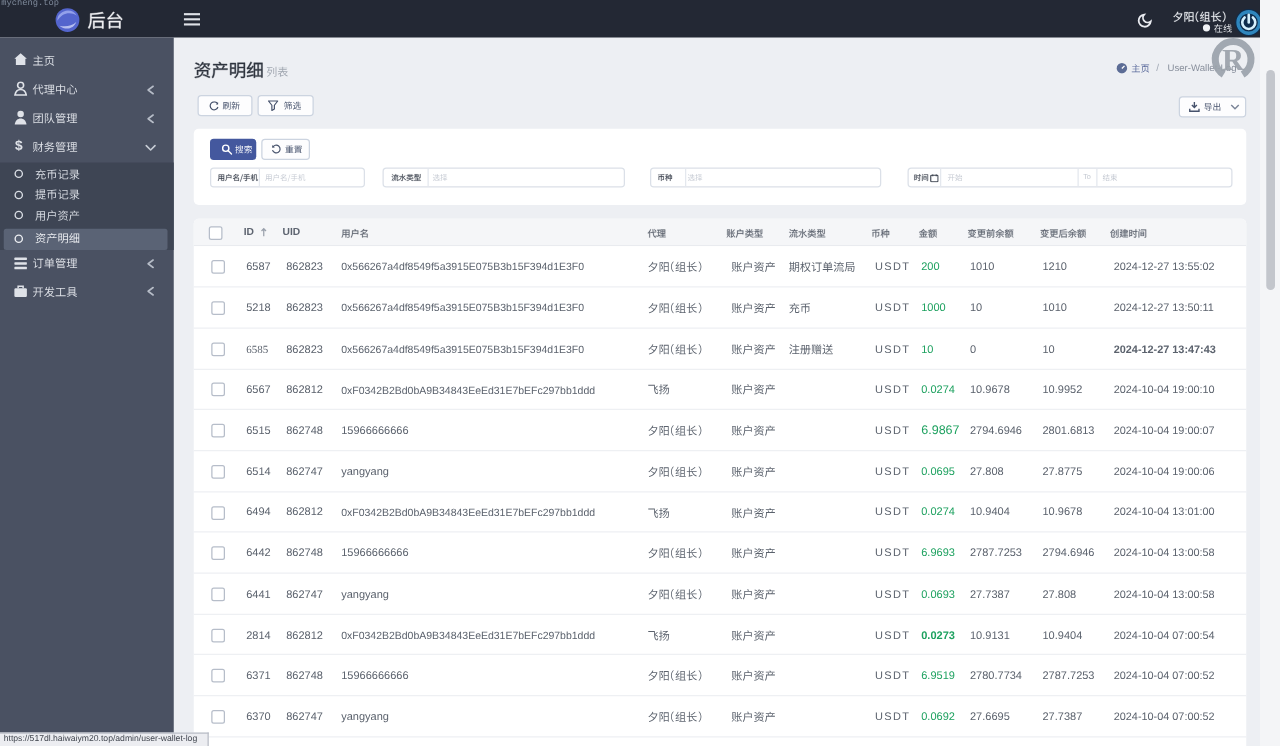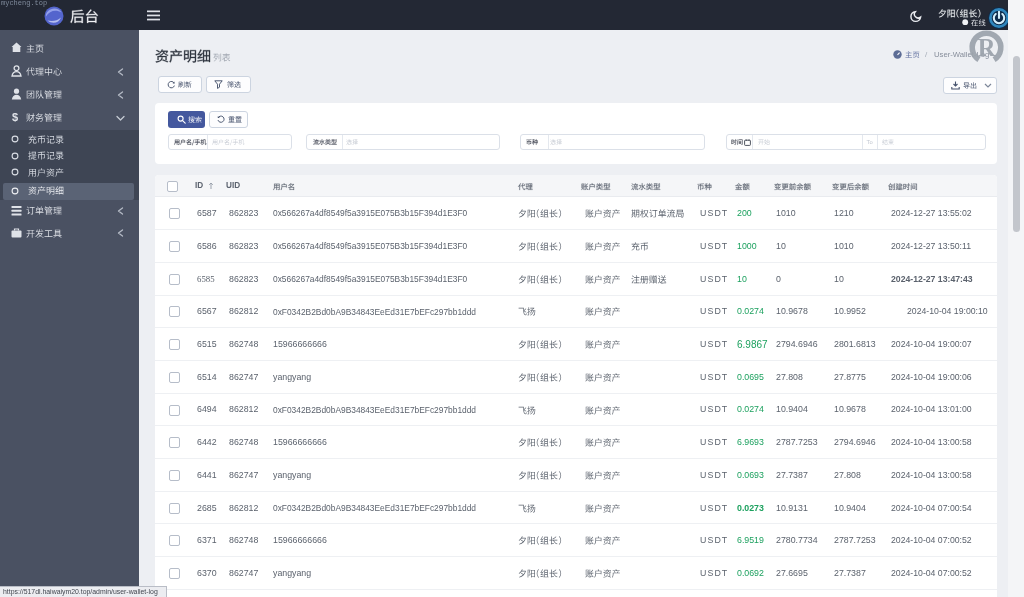--- a/index.html
+++ b/index.html
@@ -537,21 +537,21 @@
       <use href="#g5C40" x="5000"></use>
     </g>
   </svg>
 <div style="position:absolute;top:207.2px;font-family:'Liberation Sans',sans-serif;font-size:8.8px;color:#5b626d;font-weight:400;line-height:13.2px;white-space:nowrap;letter-spacing:1.1px;left:700px;">USDT</div>
 <div style="position:absolute;top:207.2px;font-family:'Liberation Sans',sans-serif;font-size:8.8px;color:#1da15f;font-weight:400;line-height:13.2px;white-space:nowrap;left:737px;">200</div>
 <div style="position:absolute;top:207.2px;font-family:'Liberation Sans',sans-serif;font-size:8.8px;color:#5b626d;font-weight:400;line-height:13.2px;white-space:nowrap;left:776px;">1010</div>
 <div style="position:absolute;top:207.2px;font-family:'Liberation Sans',sans-serif;font-size:8.8px;color:#5b626d;font-weight:400;line-height:13.2px;white-space:nowrap;left:834px;">1210</div>
 <div style="position:absolute;top:207.2px;font-family:'Liberation Sans',sans-serif;font-size:8.7px;color:#5b626d;font-weight:400;line-height:13.0px;white-space:nowrap;left:891px;">2024-12-27 13:55:02</div>
 <div style="position:absolute;left:155px;top:261.8px;width:842px;height:1px;background:#eef0f3;"></div>
 <div style="position:absolute;left:169px;top:241.0px;width:11px;height:11px;background:#fff;border:1px solid #b6bdc9;border-radius:2px;"></div>
-<div style="position:absolute;top:239.9px;font-family:'Liberation Sans',sans-serif;font-size:8.8px;color:#5b626d;font-weight:400;line-height:13.2px;white-space:nowrap;left:197px;">6586</div>
+<div style="position:absolute;top:239.9px;font-family:'Liberation Sans',sans-serif;font-size:8.8px;color:#5b626d;font-weight:400;line-height:13.2px;white-space:nowrap;left:197px;">5218</div>
 <div style="position:absolute;top:239.9px;font-family:'Liberation Sans',sans-serif;font-size:8.8px;color:#5b626d;font-weight:400;line-height:13.2px;white-space:nowrap;left:229px;">862823</div>
 <div style="position:absolute;top:240.2px;font-family:'Liberation Sans',sans-serif;font-size:8.4px;color:#5b626d;font-weight:400;line-height:12.6px;white-space:nowrap;left:273px;">0x566267a4df8549f5a3915E075B3b15F394d1E3F0</div>
 <svg style="position:absolute;left:517.5px;top:242.0px;overflow:visible" width="44.1" height="8.9" viewBox="0 -878 4960 1000">
     <g fill="#5b626d" transform="scale(1,-1) translate(0,0)">
       <use href="#g5915" x="0"></use>
       <use href="#g9633" x="1000"></use>
       <use href="#gFF08" x="1415"></use>
       <use href="#g7EC4" x="2480"></use>
       <use href="#g957F" x="3480"></use>
       <use href="#gFF09" x="4544"></use>
@@ -628,21 +628,21 @@
       <use href="#g8D26" x="0"></use>
       <use href="#g6237" x="1000"></use>
       <use href="#g8D44" x="2000"></use>
       <use href="#g4EA7" x="3000"></use>
     </g>
   </svg>
 <div style="position:absolute;top:305.2px;font-family:'Liberation Sans',sans-serif;font-size:8.8px;color:#5b626d;font-weight:400;line-height:13.2px;white-space:nowrap;letter-spacing:1.1px;left:700px;">USDT</div>
 <div style="position:absolute;top:305.2px;font-family:'Liberation Sans',sans-serif;font-size:8.8px;color:#1da15f;font-weight:400;line-height:13.2px;white-space:nowrap;left:737px;">0.0274</div>
 <div style="position:absolute;top:305.2px;font-family:'Liberation Sans',sans-serif;font-size:8.8px;color:#5b626d;font-weight:400;line-height:13.2px;white-space:nowrap;left:776px;">10.9678</div>
 <div style="position:absolute;top:305.2px;font-family:'Liberation Sans',sans-serif;font-size:8.8px;color:#5b626d;font-weight:400;line-height:13.2px;white-space:nowrap;left:834px;">10.9952</div>
-<div style="position:absolute;top:305.3px;font-family:'Liberation Sans',sans-serif;font-size:8.7px;color:#5b626d;font-weight:400;line-height:13.0px;white-space:nowrap;left:891px;margin-left:16px;">2024-10-04 19:00:10</div>
+<div style="position:absolute;top:305.3px;font-family:'Liberation Sans',sans-serif;font-size:8.7px;color:#5b626d;font-weight:400;line-height:13.0px;white-space:nowrap;left:891px;">2024-10-04 19:00:10</div>
 <div style="position:absolute;left:155px;top:359.9px;width:842px;height:1px;background:#eef0f3;"></div>
 <div style="position:absolute;left:169px;top:339.1px;width:11px;height:11px;background:#fff;border:1px solid #b6bdc9;border-radius:2px;"></div>
 <div style="position:absolute;top:338.0px;font-family:'Liberation Sans',sans-serif;font-size:8.8px;color:#5b626d;font-weight:400;line-height:13.2px;white-space:nowrap;left:197px;">6515</div>
 <div style="position:absolute;top:338.0px;font-family:'Liberation Sans',sans-serif;font-size:8.8px;color:#5b626d;font-weight:400;line-height:13.2px;white-space:nowrap;left:229px;">862748</div>
 <div style="position:absolute;top:338.0px;font-family:'Liberation Sans',sans-serif;font-size:8.8px;color:#5b626d;font-weight:400;line-height:13.2px;white-space:nowrap;left:273px;">15966666666</div>
 <svg style="position:absolute;left:517.5px;top:340.1px;overflow:visible" width="44.1" height="8.9" viewBox="0 -878 4960 1000">
     <g fill="#5b626d" transform="scale(1,-1) translate(0,0)">
       <use href="#g5915" x="0"></use>
       <use href="#g9633" x="1000"></use>
       <use href="#gFF08" x="1415"></use>
@@ -767,21 +767,21 @@
       <use href="#g4EA7" x="3000"></use>
     </g>
   </svg>
 <div style="position:absolute;top:468.8px;font-family:'Liberation Sans',sans-serif;font-size:8.8px;color:#5b626d;font-weight:400;line-height:13.2px;white-space:nowrap;letter-spacing:1.1px;left:700px;">USDT</div>
 <div style="position:absolute;top:468.8px;font-family:'Liberation Sans',sans-serif;font-size:8.8px;color:#1da15f;font-weight:400;line-height:13.2px;white-space:nowrap;left:737px;">0.0693</div>
 <div style="position:absolute;top:468.8px;font-family:'Liberation Sans',sans-serif;font-size:8.8px;color:#5b626d;font-weight:400;line-height:13.2px;white-space:nowrap;left:776px;">27.7387</div>
 <div style="position:absolute;top:468.8px;font-family:'Liberation Sans',sans-serif;font-size:8.8px;color:#5b626d;font-weight:400;line-height:13.2px;white-space:nowrap;left:834px;">27.808</div>
 <div style="position:absolute;top:468.8px;font-family:'Liberation Sans',sans-serif;font-size:8.7px;color:#5b626d;font-weight:400;line-height:13.0px;white-space:nowrap;left:891px;">2024-10-04 13:00:58</div>
 <div style="position:absolute;left:155px;top:523.4px;width:842px;height:1px;background:#eef0f3;"></div>
 <div style="position:absolute;left:169px;top:502.6px;width:11px;height:11px;background:#fff;border:1px solid #b6bdc9;border-radius:2px;"></div>
-<div style="position:absolute;top:501.5px;font-family:'Liberation Sans',sans-serif;font-size:8.8px;color:#5b626d;font-weight:400;line-height:13.2px;white-space:nowrap;left:197px;">2685</div>
+<div style="position:absolute;top:501.5px;font-family:'Liberation Sans',sans-serif;font-size:8.8px;color:#5b626d;font-weight:400;line-height:13.2px;white-space:nowrap;left:197px;">2814</div>
 <div style="position:absolute;top:501.5px;font-family:'Liberation Sans',sans-serif;font-size:8.8px;color:#5b626d;font-weight:400;line-height:13.2px;white-space:nowrap;left:229px;">862812</div>
 <div style="position:absolute;top:501.8px;font-family:'Liberation Sans',sans-serif;font-size:8.4px;color:#5b626d;font-weight:400;line-height:12.6px;white-space:nowrap;left:273px;">0xF0342B2Bd0bA9B34843EeEd31E7bEFc297bb1ddd</div>
 <svg style="position:absolute;left:517.5px;top:503.6px;overflow:visible" width="17.8" height="8.9" viewBox="0 -878 2000 1000">
     <g fill="#5b626d" transform="scale(1,-1) translate(0,0)">
       <use href="#g98DE" x="0"></use>
       <use href="#g626C" x="1000"></use>
     </g>
   </svg>
 <svg style="position:absolute;left:584.5px;top:503.6px;overflow:visible" width="35.6" height="8.9" viewBox="0 -878 4000 1000">
     <g fill="#5b626d" transform="scale(1,-1) translate(0,0)">

